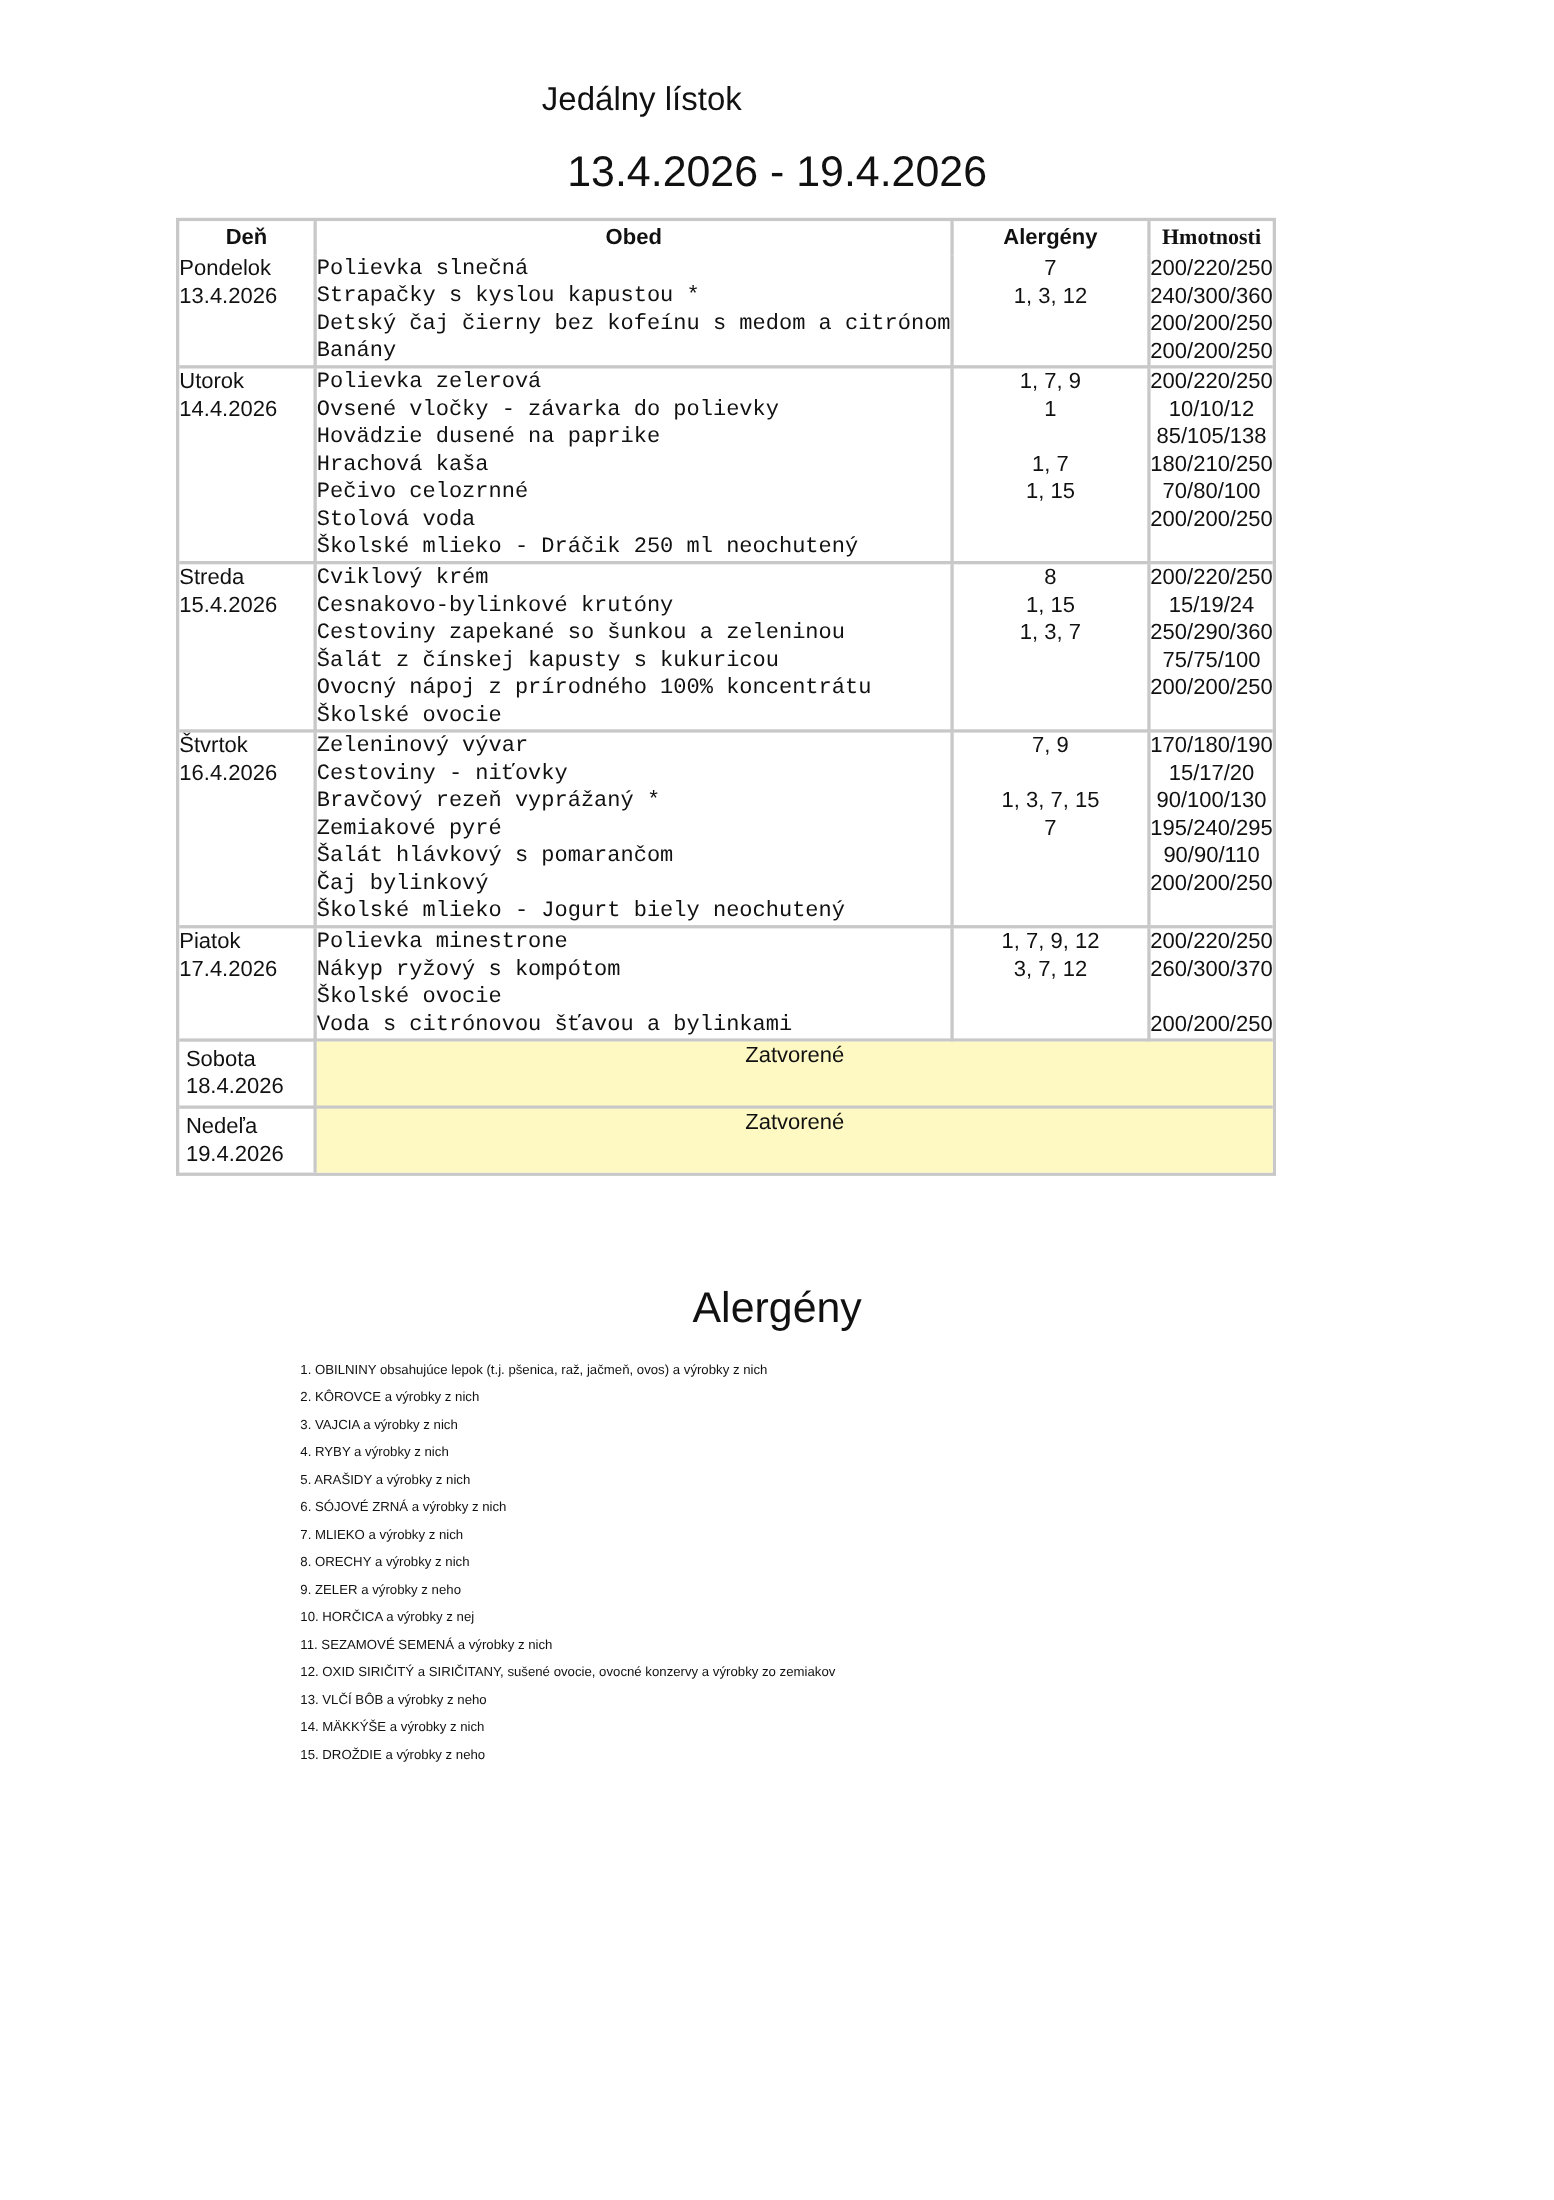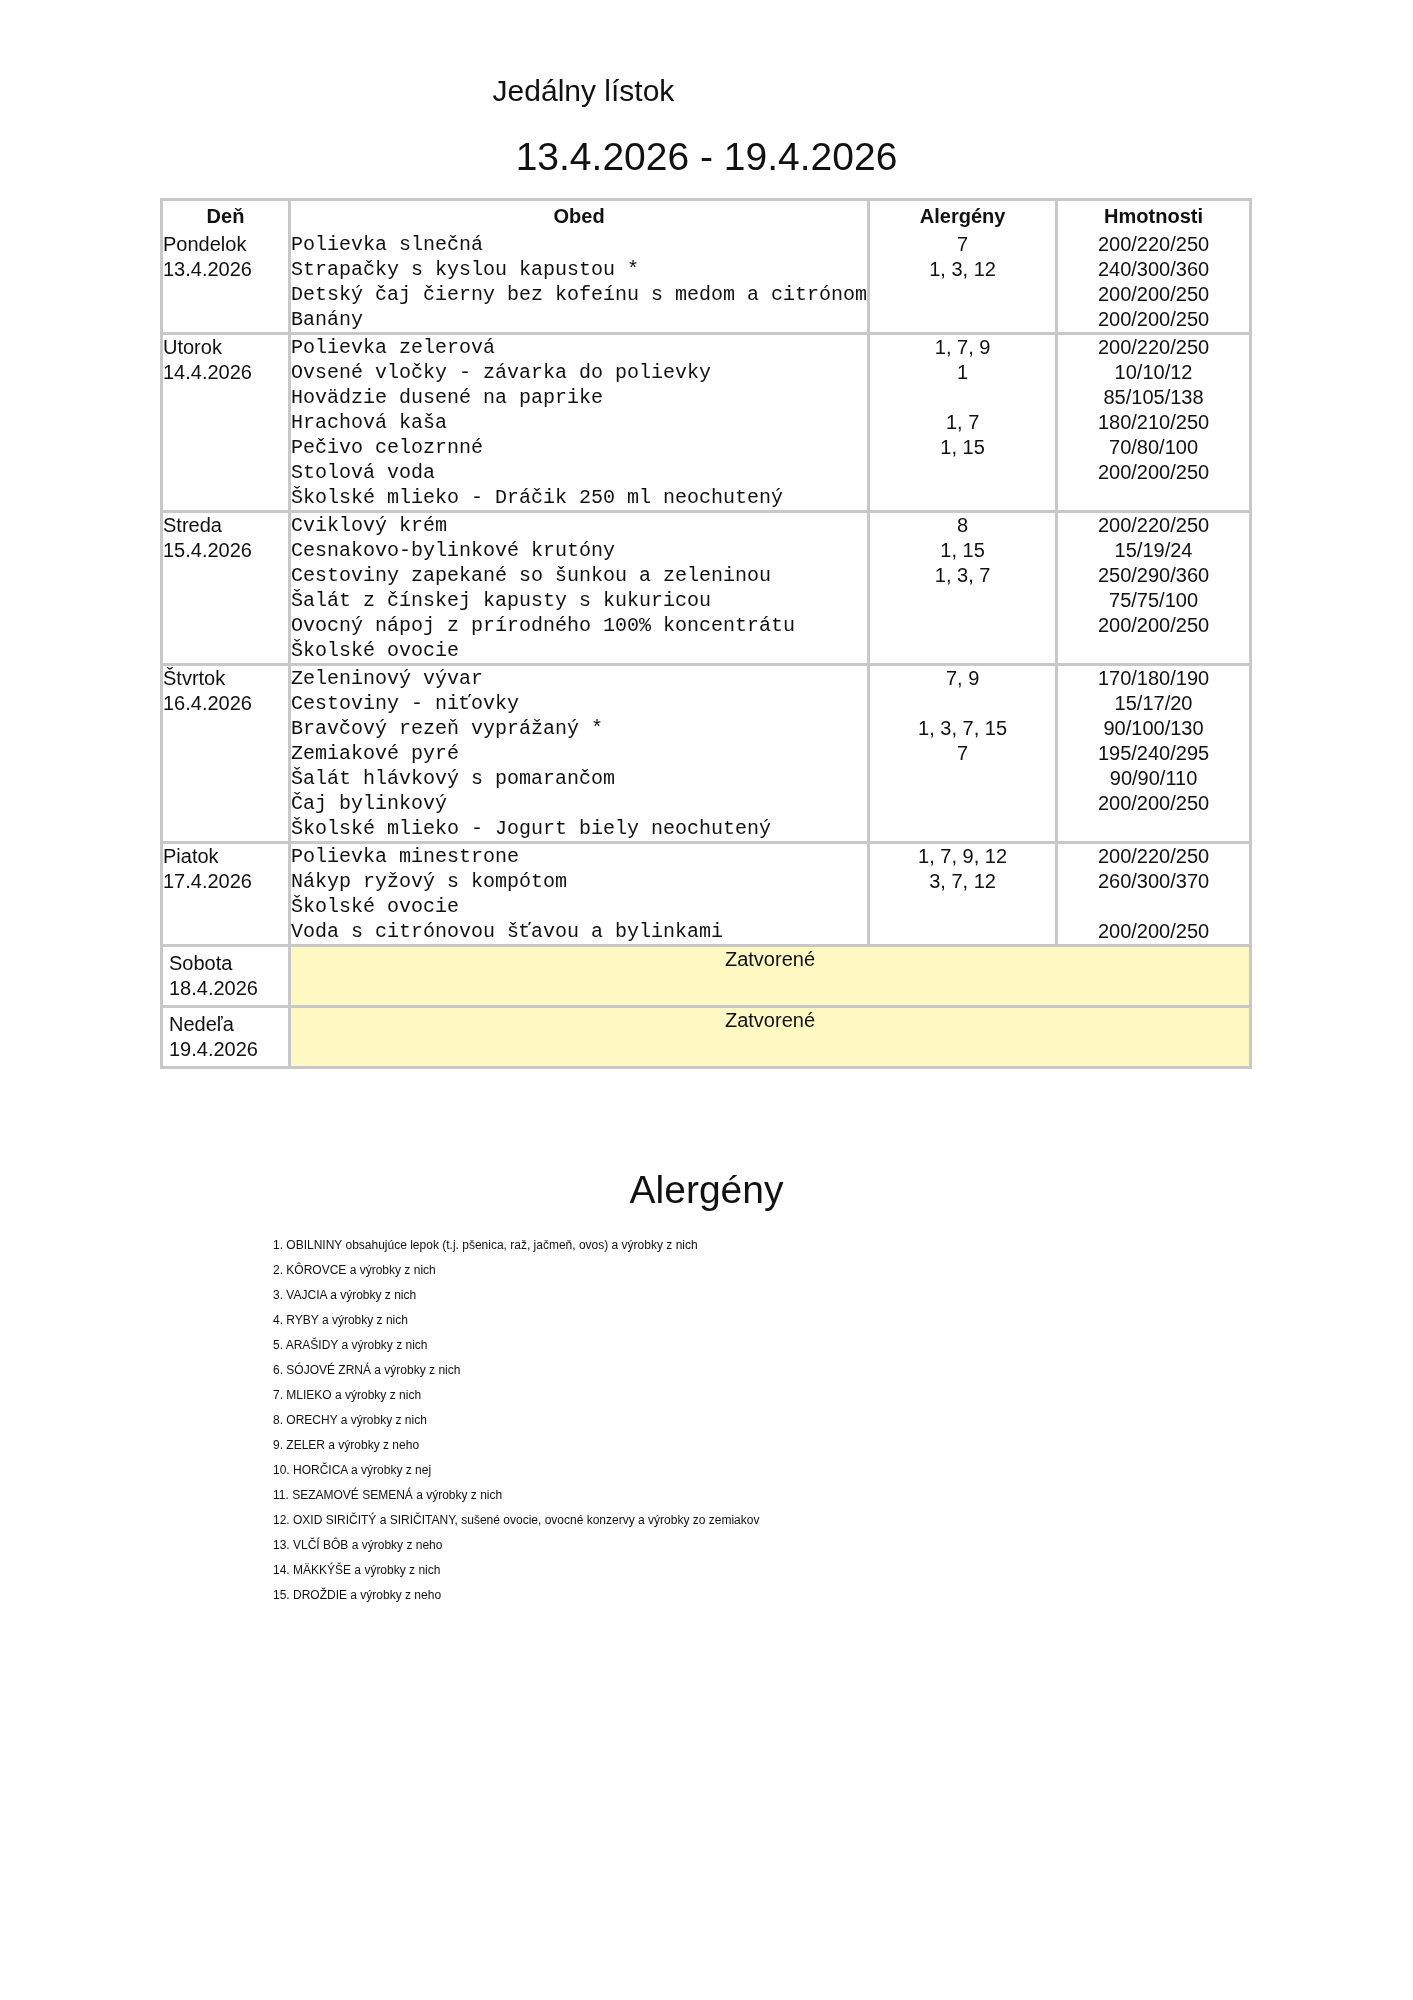--- a/index.html
+++ b/index.html
@@ -9,38 +9,38 @@
   }
   .title {
     position: absolute; left: 0; width: 1167px; text-align: center;
     font-size: 30px; top: 68px; line-height: 46px;
   }
   .subtitle {
     position: absolute; left: 0; width: 1413px; text-align: center;
     font-size: 39px; top: 134px; line-height: 46px;
   }
   table.menu {
-    position: absolute; left: 160px; top: 198px; width: 1092px;
+    position: absolute; left: 160px; top: 198px; width: 1000px;
     border-collapse: separate; border-spacing: 0;
     border: 3px solid #c8c8c8;
     font-size: 20px; line-height: 25px;
   }
   table.menu th, table.menu td {
     border-right: 3px solid #c8c8c8; border-bottom: 3px solid #c8c8c8;
     vertical-align: top; padding: 0;
   }
   table.menu tr > :last-child { border-right: none; }
   table.menu tr:last-child > * { border-bottom: none; }
   table.menu th {
     font-weight: bold; font-size: 20px; height: 31px; line-height: 31px; text-align: center;
   }
   .col-day { width: 125px; }
   .col-meal { width: 491px; }
   .col-all { width: 185px; }
-  .col-wt { width: auto; }
+  .col-wt { width: auto; font-family: Liberation Serif, serif; }
   td.day { padding: 6px 0 6px 6px; }
   td.meal { padding: 6px 0 6px 6px; font-family: Liberation Mono, monospace; }
   td.all, td.wt { padding: 6px 0; text-align: center; }
   .line { display: block; height: 25px; white-space: nowrap; }
   td.closed {
     background: #fef9c3; text-align: center; vertical-align: middle;
   }
   tr.weekend td.day { padding: 4px 0 4px 6px; }
   .all-title {
     position: absolute; left: 0; width: 1413px; text-align: center;

